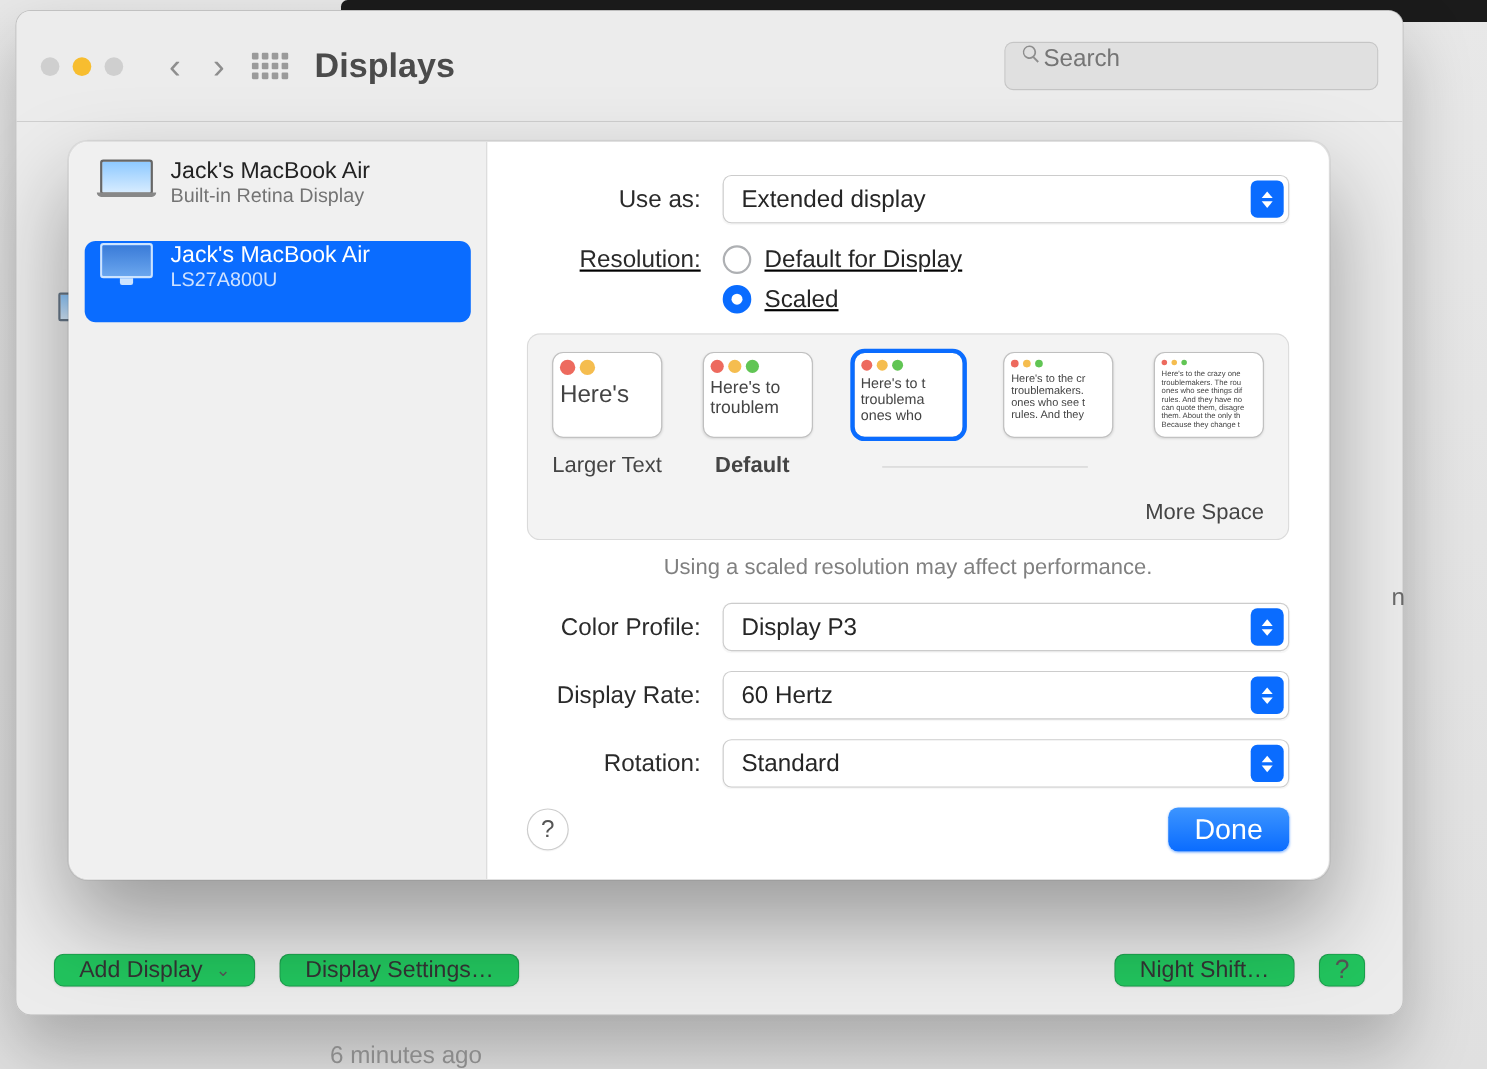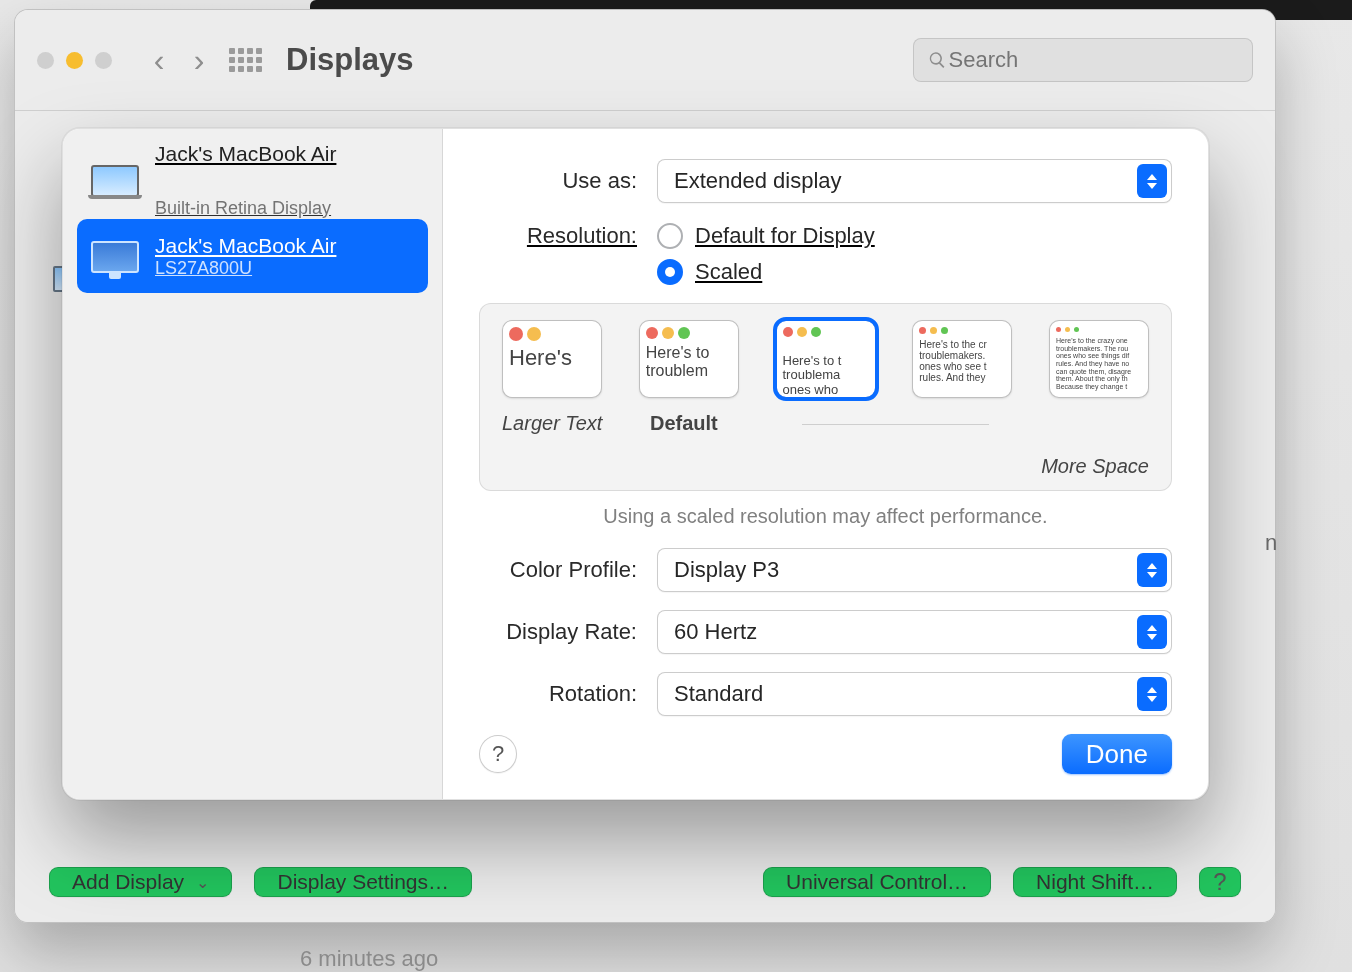--- a/index.html
+++ b/index.html
@@ -60,21 +60,21 @@
   .grid-btn span{ width:6px; height:6px; background:#9a9a9a; border-radius:1px;}
   .toolbar-title{
     font-size:31px; font-weight:600; color:#4b4b4b; margin-left:6px;
   }
   .toolbar-spacer{ flex:1; }
   .search{
     width:310px; height:42px;
     background:rgba(0,0,0,.05);
     border:1px solid rgba(0,0,0,.12);
     border-radius:8px;
-    display:flex; align-items:center; gap:0;
+    display:flex; align-items:flex-start; gap:0;
     padding:0 14px;
     color:#8e8e8e;
     font-size:22px;
   }
   .search svg{ width:20px; height:20px; fill:#8e8e8e;}
   .search input{
     border:none; outline:none; background:transparent;
     font-size:22px; color:#555; width:100%;
   }
   .syspref-body{
@@ -118,35 +118,34 @@
     overflow:hidden;
   }
   .sheet-sidebar{
     width:380px;
     background:#f0f0f0;
     border-right:1px solid rgba(0,0,0,.1);
     padding:14px;
     box-sizing:border-box;
   }
   .device-item{
-    display:flex; align-items:center; gap:16px;
+    display:flex; align-items:flex-start; gap:16px;
     height:74px;
     padding:0 14px;
     border-radius:10px;
     margin-bottom:2px;
-    text-decoration:underline;
   }
   .device-item.selected{
     background:#0a6cff;
     color:#fff;
   }
   .device-item .title{ font-size:21px; font-weight:500; line-height:1.2;}
   .device-item .sub{ font-size:18px; opacity:.8; line-height:1.2;}
   .device-item:not(.selected) .title{ color:#222;}
-  .device-item:not(.selected) .sub{ color:#555;margin-top:32px;}
+  .device-item:not(.selected) .sub{ color:#555;}
   .disp-icon{
     width:48px; height:34px; position:relative;
     display:flex; align-items:flex-end; justify-content:center;
   }
   .disp-icon .screen{
     width:44px; height:28px; border-radius:3px;
     border:2px solid #666; background:linear-gradient(#8ec9ff,#d7ecff);
     position:relative;
   }
   .disp-icon.laptop .base{
@@ -259,21 +258,21 @@
   .thumb .txt{
     padding:5px 6px 0 6px; color:#444; line-height:1.1;
     overflow:hidden;
     font-family: -apple-system, Arial, sans-serif;
   }
   .thumbs-labels{
     display:flex; justify-content:space-between; margin-top:14px;
     font-size:20px; color:#444;
     position:relative;
   }
-  .thumbs-labels .lbl-left, .thumbs-labels .lbl-right{ width:150px;font-style:italic; }
+  .thumbs-labels .lbl-left, .thumbs-labels .lbl-right{ width:150px; }
   .thumbs-labels .lbl-left{text-align:left;}
   .thumbs-labels .lbl-right{text-align:right;margin-top:43px;}
   .thumbs-labels .lbl-mid{
       font-weight:600; position:absolute; left:148px;
   }
   .thumbs-labels .line{
       position:absolute; left:300px; right:160px; top:12px;
       height:1px; background:rgba(0,0,0,.15);
   }
   .hint{
@@ -365,23 +364,20 @@
       <div class="footer-row">
         <button class="mac-btn">
           <span>Add Display</span>
           <span class="chev">⌄</span>
         </button>
         <button class="mac-btn">
           <span>Display Settings…</span>
         </button>
         <div class="spacer"></div>
         <button class="mac-btn">
-          <span>Universal Control…</span>
-        </button>
-        <button class="mac-btn">
           <span>Night Shift…</span>
         </button>
         <button class="mac-btn icon-only">
           <span>?</span>
         </button>
       </div>
 
     </div>
   </div>
 
@@ -457,21 +453,21 @@
               <div class="txt" style="font-size:16px;">Here's to troublem</div>
             </div>
           </div>
           <div class="thumb-wrap">
             <div class="thumb selected-thumb">
               <div class="tl">
                   <span class="tc-r" style="width:10px;height:10px"></span>
                   <span class="tc-y" style="width:10px;height:10px"></span>
                   <span class="tc-g" style="width:10px;height:10px"></span>
                 </div>
-              <div class="txt" style="font-size:13px;margin-top:12px;">Here's to t troublema ones who</div>
+              <div class="txt" style="font-size:13px;">Here's to t troublema ones who</div>
             </div>
           </div>
           <div class="thumb-wrap">
             <div class="thumb">
               <div class="tl">
                   <span class="tc-r" style="width:7px;height:7px"></span>
                   <span class="tc-y" style="width:7px;height:7px"></span>
                   <span class="tc-g" style="width:7px;height:7px"></span>
                 </div>
               <div class="txt" style="font-size:10px;">Here's to the cr troublemakers. ones who see t rules. And they</div>

